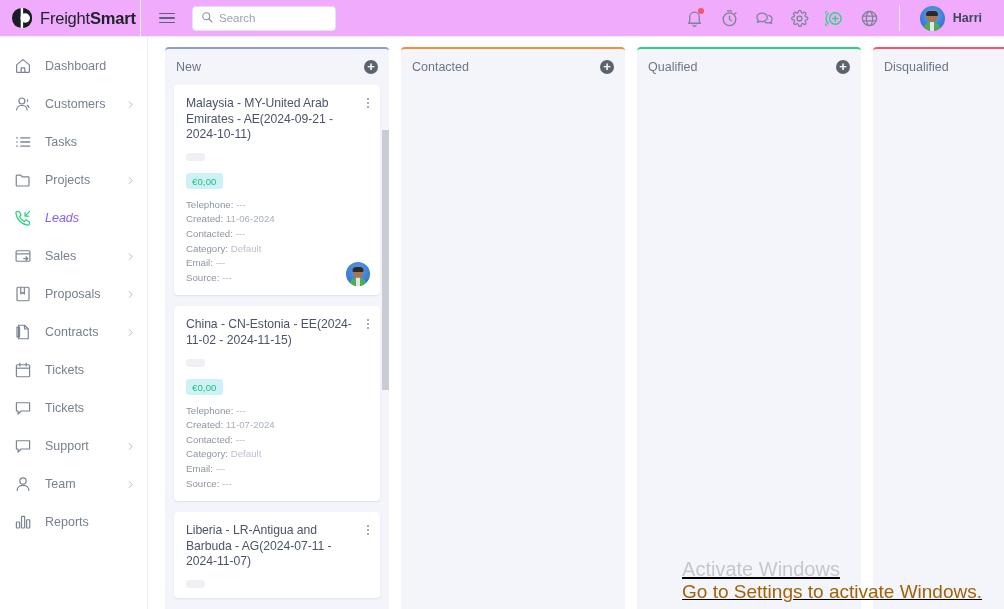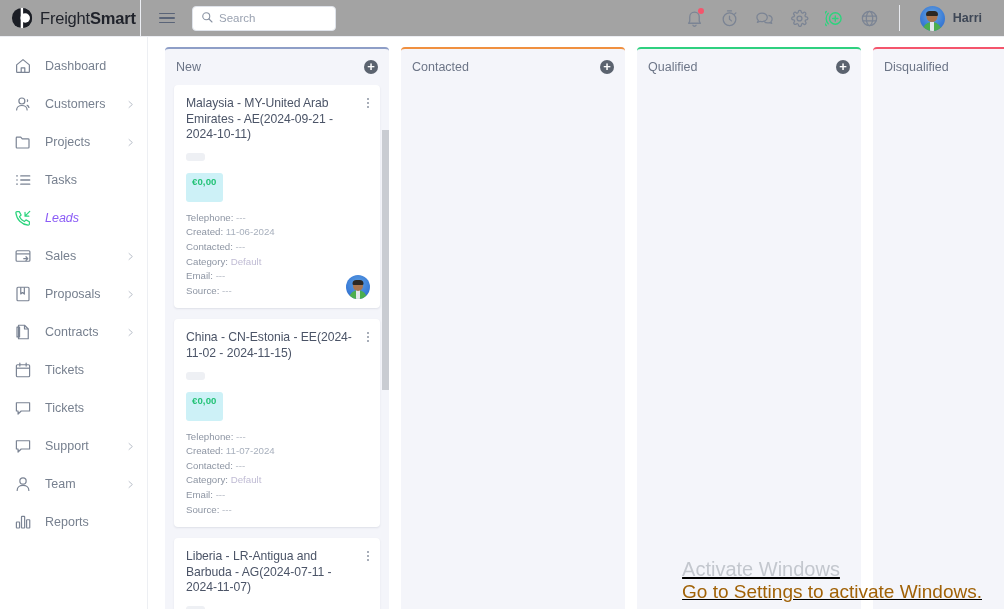--- a/index.html
+++ b/index.html
@@ -7,21 +7,21 @@
     width: 1004px; height: 609px;
     font-family: "Liberation Sans", sans-serif;
     background: #ffffff;
     overflow: hidden;
   }
   #app { position: relative; width: 1004px; height: 609px; display: flex; flex-direction: column; }
 
   
   .topbar {
     height: 37px; min-height: 37px;
-    background: #a3a3a3;
+    background: #f0abfc;
     display: flex; align-items: center;
     border-bottom: 1px solid #eceef3;
     position: relative; z-index: 20;
   }
   .brand {
     width: 140px; min-width: 140px;
     display: flex; align-items: center; gap: 7px;
     padding-left: 11px;
   }
   .logo-mark { width: 22px; height: 22px; flex: 0 0 22px; }
@@ -170,22 +170,22 @@
     cursor: pointer; padding: 2px;
   }
   .card-dots i { width: 2px; height: 2px; background: #8b93a2; border-radius: 50%; display: block; }
   .tag-skeleton {
     width: 19px; height: 8px; background: #eef0f4; border-radius: 3px;
     margin-top: 10px;
   }
   .amount-badge {
     display: inline-block; margin-top: 12px;
     background: #cdf1f7; color: #23c276;
-    font-size: 9.6px; font-weight: 700;
-    padding: 3px 6px 15px 6px; border-radius: 3px;
+    font-size: 9.6px; font-weight: 400;
+    padding: 3px 6px 2px 6px; border-radius: 3px;
     letter-spacing: 0.1px;
   }
   .meta-list { margin-top: 9px; }
   .meta-row { font-size: 9.7px; line-height: 14.6px; color: #8d95a3; white-space: nowrap; }
   .meta-row .k { color: #8d95a3; }
   .meta-row .v { color: #b4b9c4; }
   .meta-row .v.date { color: #a8b0bd; }
   .meta-row .v.cat { color: #c0bcd4; }
   .card-avatar {
     position: absolute; right: 10px; bottom: 9px;
@@ -346,42 +346,42 @@
         <span class="nav-label">Customers</span>
         <span class="nav-caret">
             <svg viewBox="0 0 24 24" fill="none" stroke="#b3bac5" stroke-width="2.4">
               <path d="M8 4l9 8-9 8" stroke-linecap="round" stroke-linejoin="round"></path>
             </svg>
           </span>
       </div>
 
       <div class="nav-item">
         <span class="nav-icon">
-            <svg viewBox="0 0 24 24" fill="none" stroke="currentColor" stroke-width="1.6">
-              <path d="M3 19V6.5a1 1 0 0 1 1-1h5l2 2.3h8a1 1 0 0 1 1 1V19a1 1 0 0 1-1 1H4a1 1 0 0 1-1-1z" stroke-linejoin="round"></path>
-            </svg>
-          </span>
-        <span class="nav-label">Projects</span>
-        <span class="nav-caret">
-            <svg viewBox="0 0 24 24" fill="none" stroke="#b3bac5" stroke-width="2.4">
-              <path d="M8 4l9 8-9 8" stroke-linecap="round" stroke-linejoin="round"></path>
-            </svg>
-          </span>
-      </div>
-
-      <div class="nav-item">
-        <span class="nav-icon">
             <svg viewBox="0 0 24 24" fill="none" stroke="currentColor" stroke-width="1.7">
               <path d="M9 6.5h12M9 12h12M9 17.5h12" stroke-linecap="round"></path>
               <circle cx="4" cy="6.5" r="1.1" fill="currentColor" stroke="none"></circle>
               <circle cx="4" cy="12" r="1.1" fill="currentColor" stroke="none"></circle>
               <circle cx="4" cy="17.5" r="1.1" fill="currentColor" stroke="none"></circle>
             </svg>
           </span>
         <span class="nav-label">Tasks</span>
+      </div>
+
+      <div class="nav-item">
+        <span class="nav-icon">
+            <svg viewBox="0 0 24 24" fill="none" stroke="currentColor" stroke-width="1.6">
+              <path d="M3 19V6.5a1 1 0 0 1 1-1h5l2 2.3h8a1 1 0 0 1 1 1V19a1 1 0 0 1-1 1H4a1 1 0 0 1-1-1z" stroke-linejoin="round"></path>
+            </svg>
+          </span>
+        <span class="nav-label">Projects</span>
+        <span class="nav-caret">
+            <svg viewBox="0 0 24 24" fill="none" stroke="#b3bac5" stroke-width="2.4">
+              <path d="M8 4l9 8-9 8" stroke-linecap="round" stroke-linejoin="round"></path>
+            </svg>
+          </span>
       </div>
 
       <div class="nav-item active">
         <span class="nav-icon">
             <svg viewBox="0 0 24 24" fill="none" stroke="currentColor" stroke-width="1.6">
               <path d="M7 3.5 9.5 8 7.3 10.2a14 14 0 0 0 6.5 6.5L16 14.5l4.5 2.5v3a1.5 1.5 0 0 1-1.7 1.5C10 20.5 3.5 14 2.5 5.2A1.5 1.5 0 0 1 4 3.5z" stroke-linejoin="round"></path>
               <path d="M21 3.2l-6.3 6.3M14.7 4.4v5.1h5.1" stroke-linecap="round" stroke-linejoin="round"></path>
             </svg>
           </span>
         <span class="nav-label">Leads</span>

